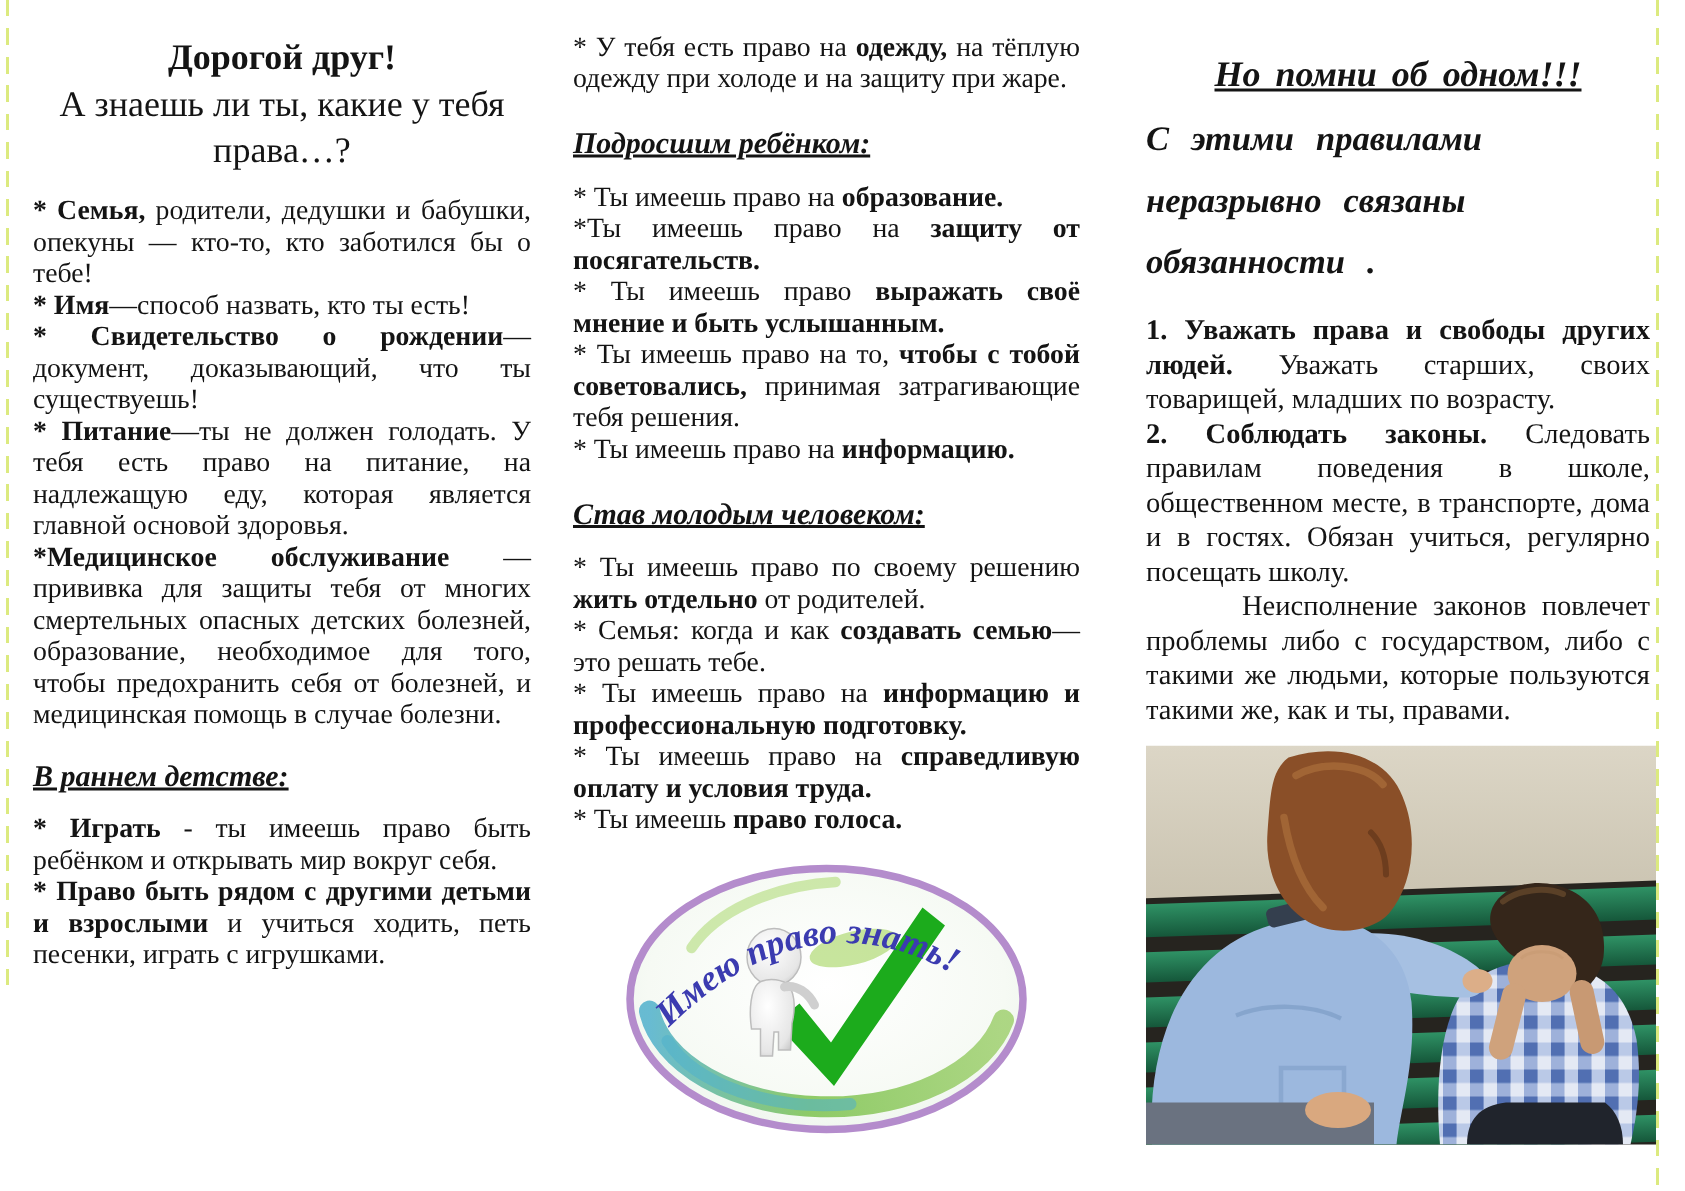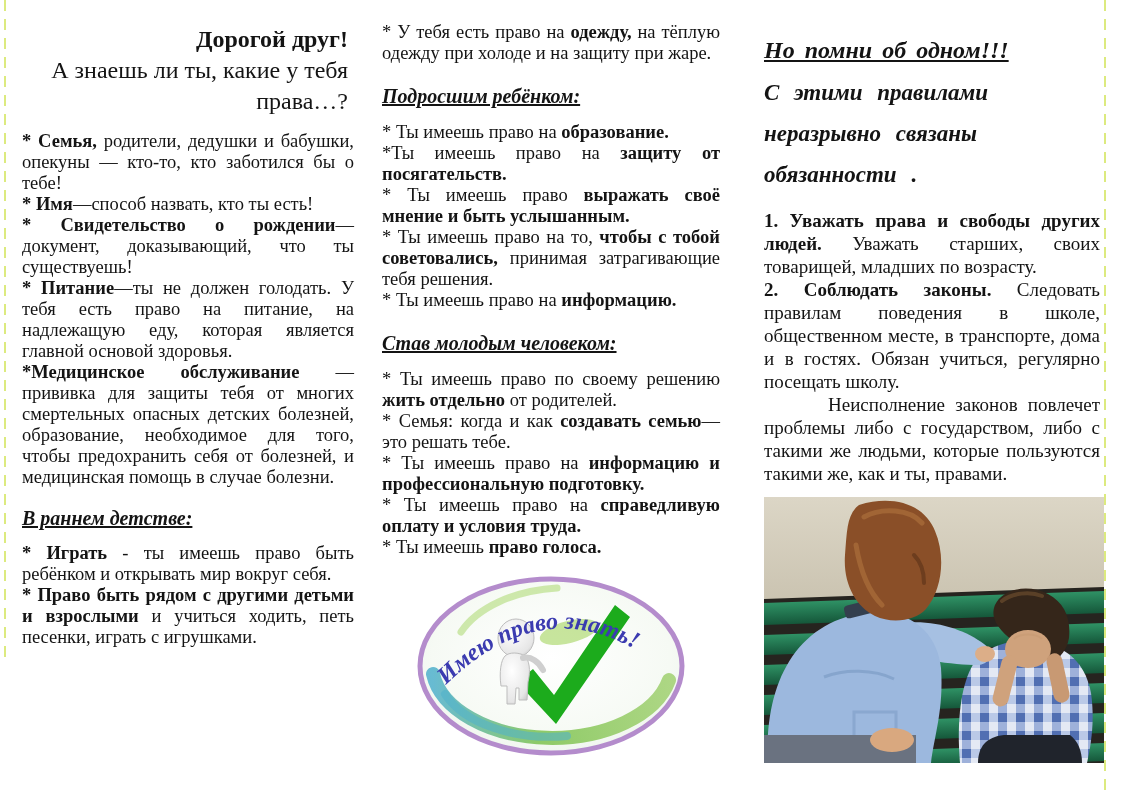--- a/index.html
+++ b/index.html
@@ -13,37 +13,37 @@
   .fold-left{left:4px;height:658px;}
   .fold-right{left:1104px;height:794px;}
 
   .cols{position:relative;display:flex;align-items:flex-start;padding-top:22px;}
   .col{box-sizing:border-box;}
   .col1{width:332px;margin-left:22px;font-size:18.5px;line-height:21px;}
   .col2{width:338px;margin-left:28px;font-size:18.5px;line-height:21px;}
   .col3{width:336px;margin-left:44px;font-size:19px;line-height:23px;}
 
   
-  .c1-title{text-align:right;font-size:24px;line-height:31px;margin:2px 6px 14px 6px;}
+  .c1-title{text-align:center;font-size:24px;line-height:31px;margin:2px 6px 14px 6px;}
   .c1-title-bold{font-weight:bold;}
 
   
   .sec-h{font-size:20px;font-weight:bold;font-style:italic;text-decoration:underline;
          margin:18px 0 13px 0;line-height:24px;}
   .col2 .sec-h{margin:20px 0 14px 0;}
   .first-h{margin-top:8px;}
 
   .items p.item{margin:0;text-align:justify;}
   .s-bi{font-weight:bold;}
   .s-b{font-weight:bold;}
   .s-n{font-weight:normal;}
 
   
   .c3-title{font-size:24px;font-weight:bold;font-style:italic;text-decoration:underline;
-            margin:12px 0 6px 0;line-height:32px;word-spacing:4px;}
+            text-align:center;margin:12px 0 6px 0;line-height:32px;word-spacing:4px;}
   .c3-sub{font-size:23px;font-weight:bold;font-style:italic;
           line-height:41px;word-spacing:9px;margin-bottom:14px;}
   .c3-pars p.item{margin:0;text-align:justify;}
   .c3-pars p.item.indent{text-indent:64px;}
 
   .logo-svg{display:block;margin:18px auto 0 auto;}
   .photo-svg{display:block;margin-top:12px;}
 </style>
 </head>
 <body>

